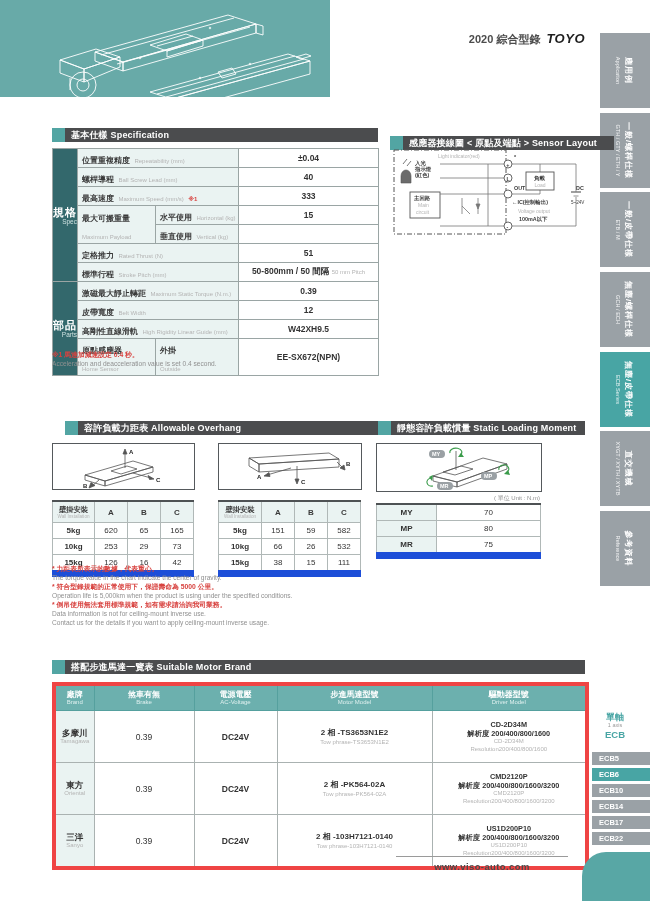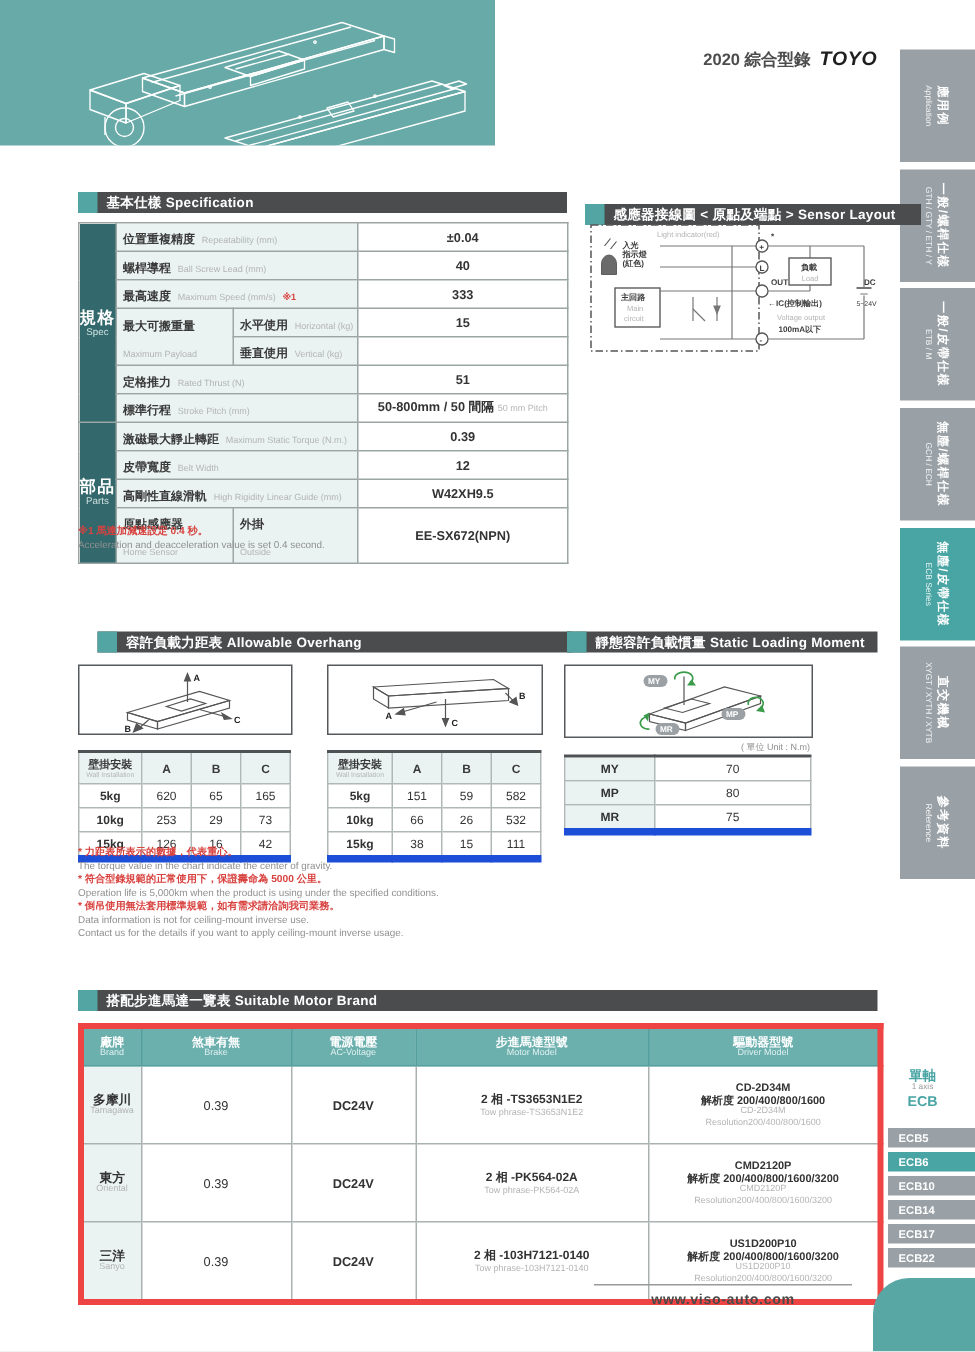--- a/index.html
+++ b/index.html
@@ -12,21 +12,21 @@
   .cat-line .logo{font-style:italic;font-weight:900;color:#1e1e1e;font-size:13px;letter-spacing:.5px;margin-left:6px;}
   .phone{position:absolute;top:71px;right:65px;font-size:13.5px;color:#8f8f8f;}
   
   .secbar{position:absolute;height:14px;background:#4b4c4e;display:flex;align-items:center;}
   .secbar .sq{width:13px;height:14px;background:#52a5a3;flex:0 0 13px;}
   .secbar .t{color:#fff;font-size:9px;font-weight:bold;padding-left:6px;white-space:nowrap;letter-spacing:.2px;}
   
   table{border-collapse:collapse;table-layout:fixed;}
   .spec-table{position:absolute;left:52px;top:148px;width:326px;border:1px solid #7c8486;}
   .spec-table td{border:1px solid #9aa5a4;padding:0 4px;overflow:hidden;white-space:nowrap;}
-  .spec-table td.grp{background:#33686c;color:#fff;text-align:center;padding:0;}
+  .spec-table td.grp{background:#33686c;color:#fff;text-align:right;padding:0;}
   .grp-zh{font-size:11px;font-weight:bold;word-break:break-all;line-height:12px;letter-spacing:1px;}
   .grp-en{font-size:6.5px;color:#cfe2e1;}
   .spec-table td.lbl{background:#eaf3f2;}
   .lbl .zh{font-size:8px;font-weight:bold;color:#3a3a3a;}
   .lbl .en{font-size:6px;color:#b4b4b4;}
   .lbl .mark{font-size:6px;color:#d8423f;font-weight:bold;}
   .spec-table td.val{background:#fff;text-align:center;font-size:8.5px;font-weight:bold;color:#333;}
   .spec-table td.val .en{font-size:6px;color:#b4b4b4;font-weight:normal;}
   td.diag{background:linear-gradient(to right top,#fff 49.3%,#9aa5a4 49.3%,#9aa5a4 50.7%,#fff 50.7%);}
   .r17{height:17px;} .r18{height:18px;} .r26{height:26px;}
@@ -36,21 +36,21 @@
   
   .diagbox{position:absolute;background:#fff;border:1px solid #55595c;}
   svg text{font-family:"Liberation Sans","DejaVu Sans",sans-serif;}
   .s-dark{fill:#3c3c3c;font-size:5px;}
   .s-darkb{fill:#3c3c3c;font-size:5.4px;font-weight:bold;}
   .s-gray{fill:#b4b4b4;font-size:5px;}
   .s-lbl{fill:#222;font-size:6px;font-weight:bold;}
   .pill{fill:#9aa0a4;}
   .pill-t{fill:#fff;font-size:5.5px;font-weight:bold;}
   
-  .mini{position:absolute;border-top:2px solid #4e5254;border-bottom:5px solid #1d4ed8;}
+  .mini{position:absolute;border-top:2px solid #4e5254;border-bottom:7px solid #1d4ed8;}
   .mini td,.mini th{border:1px solid #b0b8b7;text-align:center;overflow:hidden;}
   .mini th{background:#eaf3f2;height:18px;font-weight:bold;}
   .mini th .zh{font-size:7.3px;color:#3a3a3a;display:block;line-height:8px;}
   .mini th .en{font-size:4.6px;color:#b4b4b4;display:block;font-weight:normal;line-height:5px;}
   .mini th.abc{font-size:8px;color:#3a3a3a;}
   .mini td{height:13px;font-size:8px;color:#333;}
   .mini td.kg{font-weight:bold;}
   .mini td.mkey{font-weight:bold;background:#eaf3f2;}
   .unit{position:absolute;font-size:6px;color:#8f8f8f;}
   

